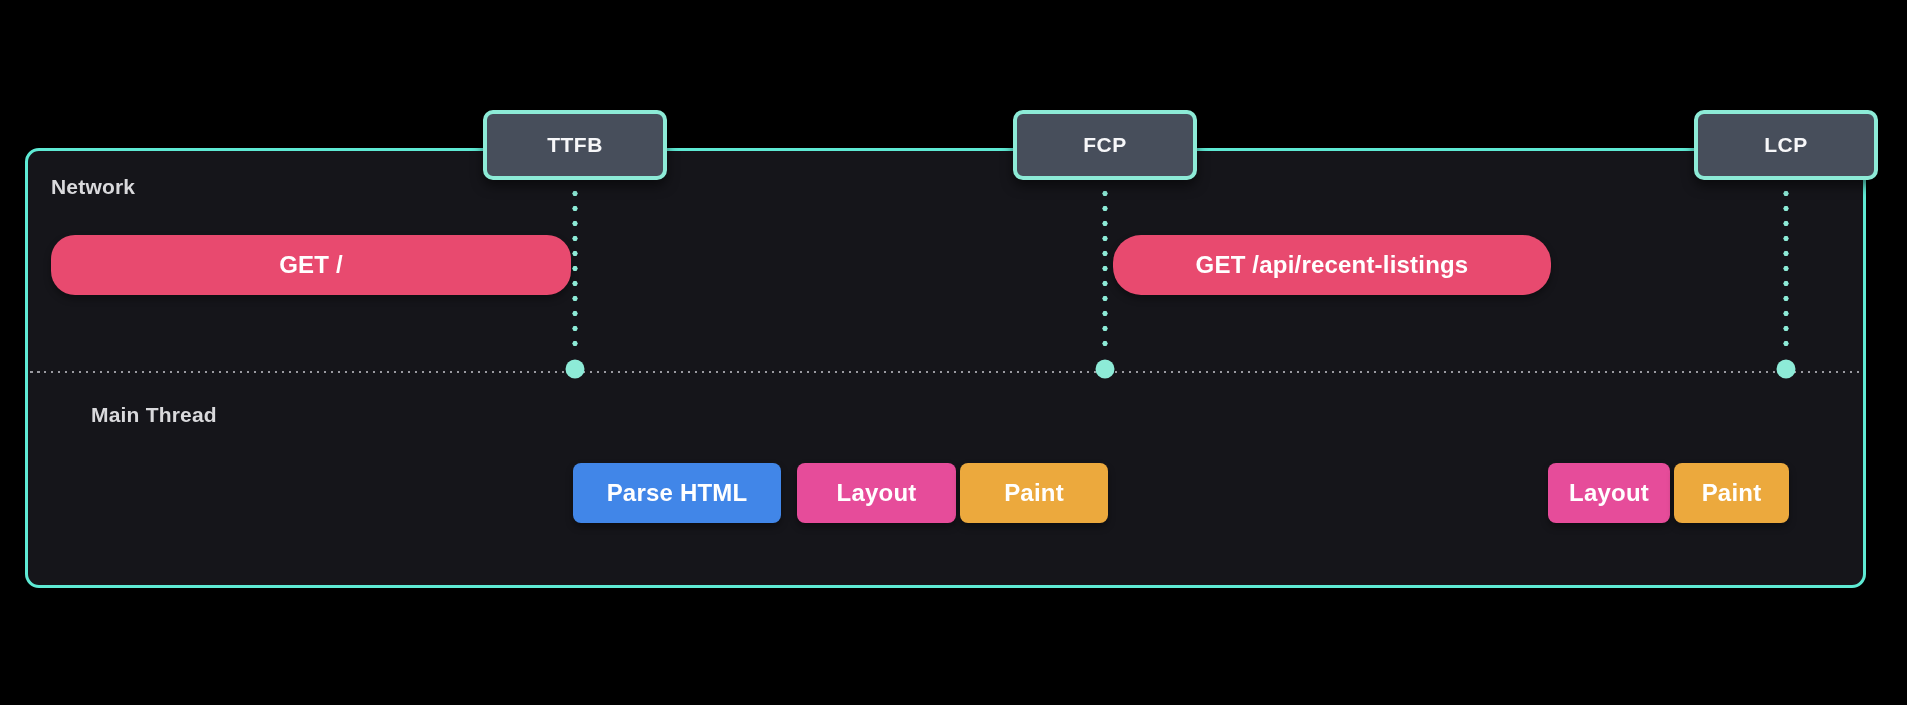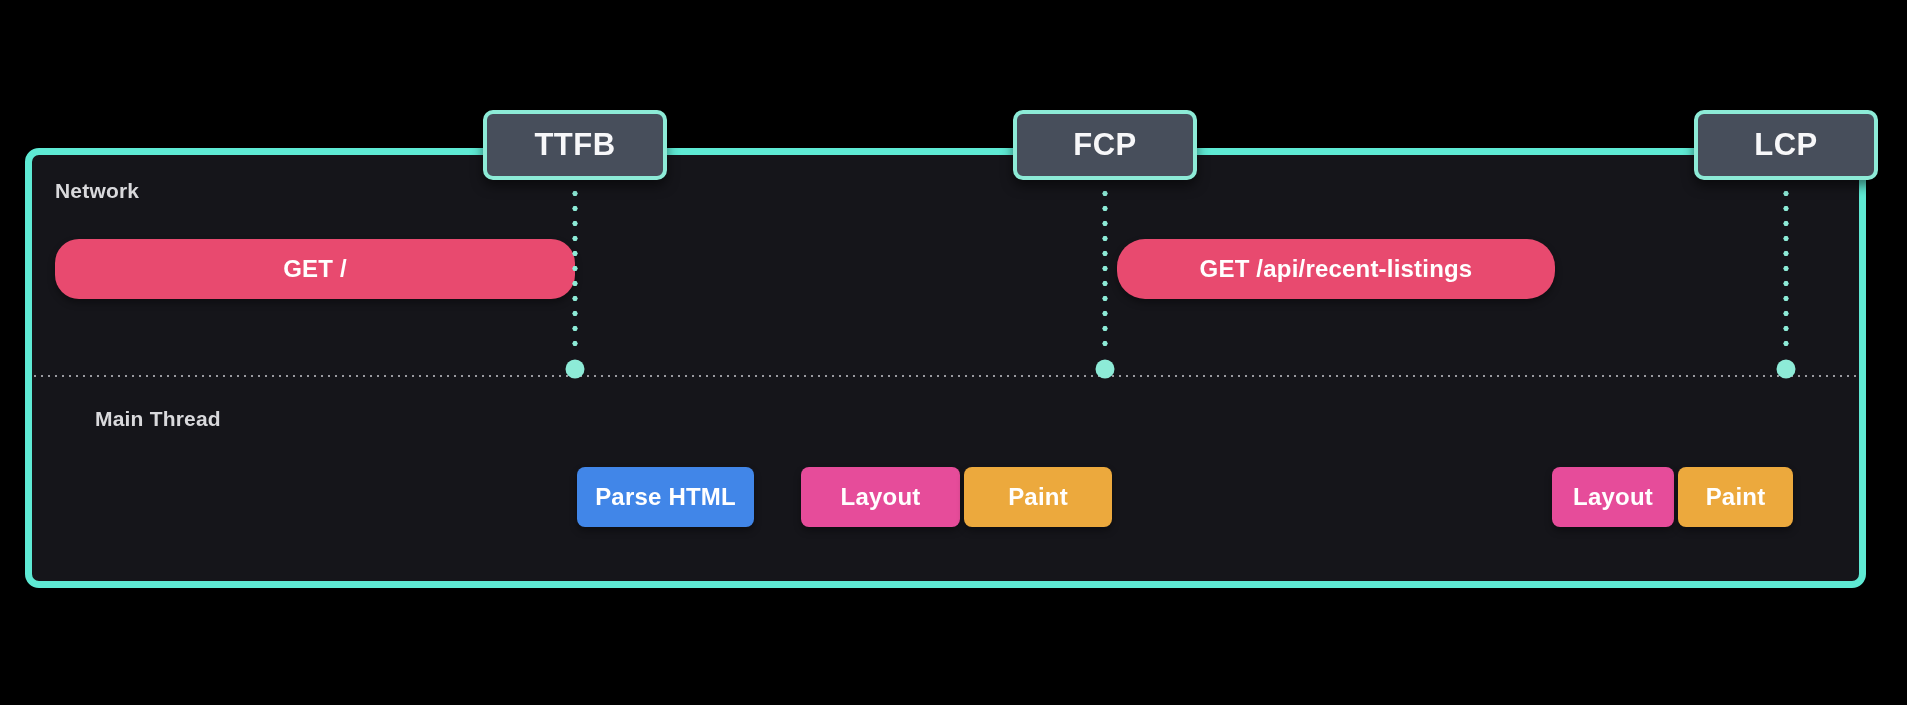--- a/index.html
+++ b/index.html
@@ -10,21 +10,21 @@
     font-family: "Liberation Sans", "DejaVu Sans", sans-serif;
   }
   .stage { position: relative; width: 1907px; height: 705px; }
 
   
   .panel {
     position: absolute;
     left: 25px; top: 148px;
     width: 1841px; height: 440px;
     background: #15151a;
-    border: 7px solid #5eead4;
+    border: 3px solid #5eead4;
     border-radius: 14px;
   }
 
   
   .lane-label {
     position: absolute;
     left: 23px;
     font-size: 21px;
     font-weight: 700;
     color: #d9d9dc;
@@ -54,40 +54,40 @@
     font-weight: 700;
     letter-spacing: 0.2px;
     box-shadow: 0 4px 7px rgba(0,0,0,0.35);
     white-space: nowrap;
   }
   .bar.row-network { top: 84px; }
   .bar.row-main    { top: 312px; }
 
   .bar.get-root   { left: 23px;   width: 520px; }
   .bar.get-api    { left: 1085px; width: 438px; border-radius: 28px; }
-  .bar.parse-html { left: 545px;  width: 177px; }
+  .bar.parse-html { left: 545px;  width: 208px; }
   .bar.layout-1   { left: 769px;  width: 159px; }
   .bar.paint-1    { left: 932px;  width: 148px; }
   .bar.layout-2   { left: 1520px; width: 122px; }
   .bar.paint-2    { left: 1646px; width: 115px; }
 
   
   .marker {
     position: absolute;
     top: 110px;
     width: 184px; height: 70px;
     transform: translateX(-50%);
     background: #474e5b;
     border: 4px solid #8debd7;
     border-radius: 10px;
     display: flex;
     align-items: center;
     justify-content: center;
     color: #f7f7f9;
-    font-size: 31px;
+    font-size: 21px;
     font-weight: 600;
     letter-spacing: 0.5px;
     box-shadow: 0 6px 12px rgba(0,0,0,0.5);
     z-index: 3;
   }
   .marker.ttfb { left: 575px; }
   .marker.fcp  { left: 1105px; justify-content: center; }
   .marker.lcp  { left: 1786px; }
 
   

